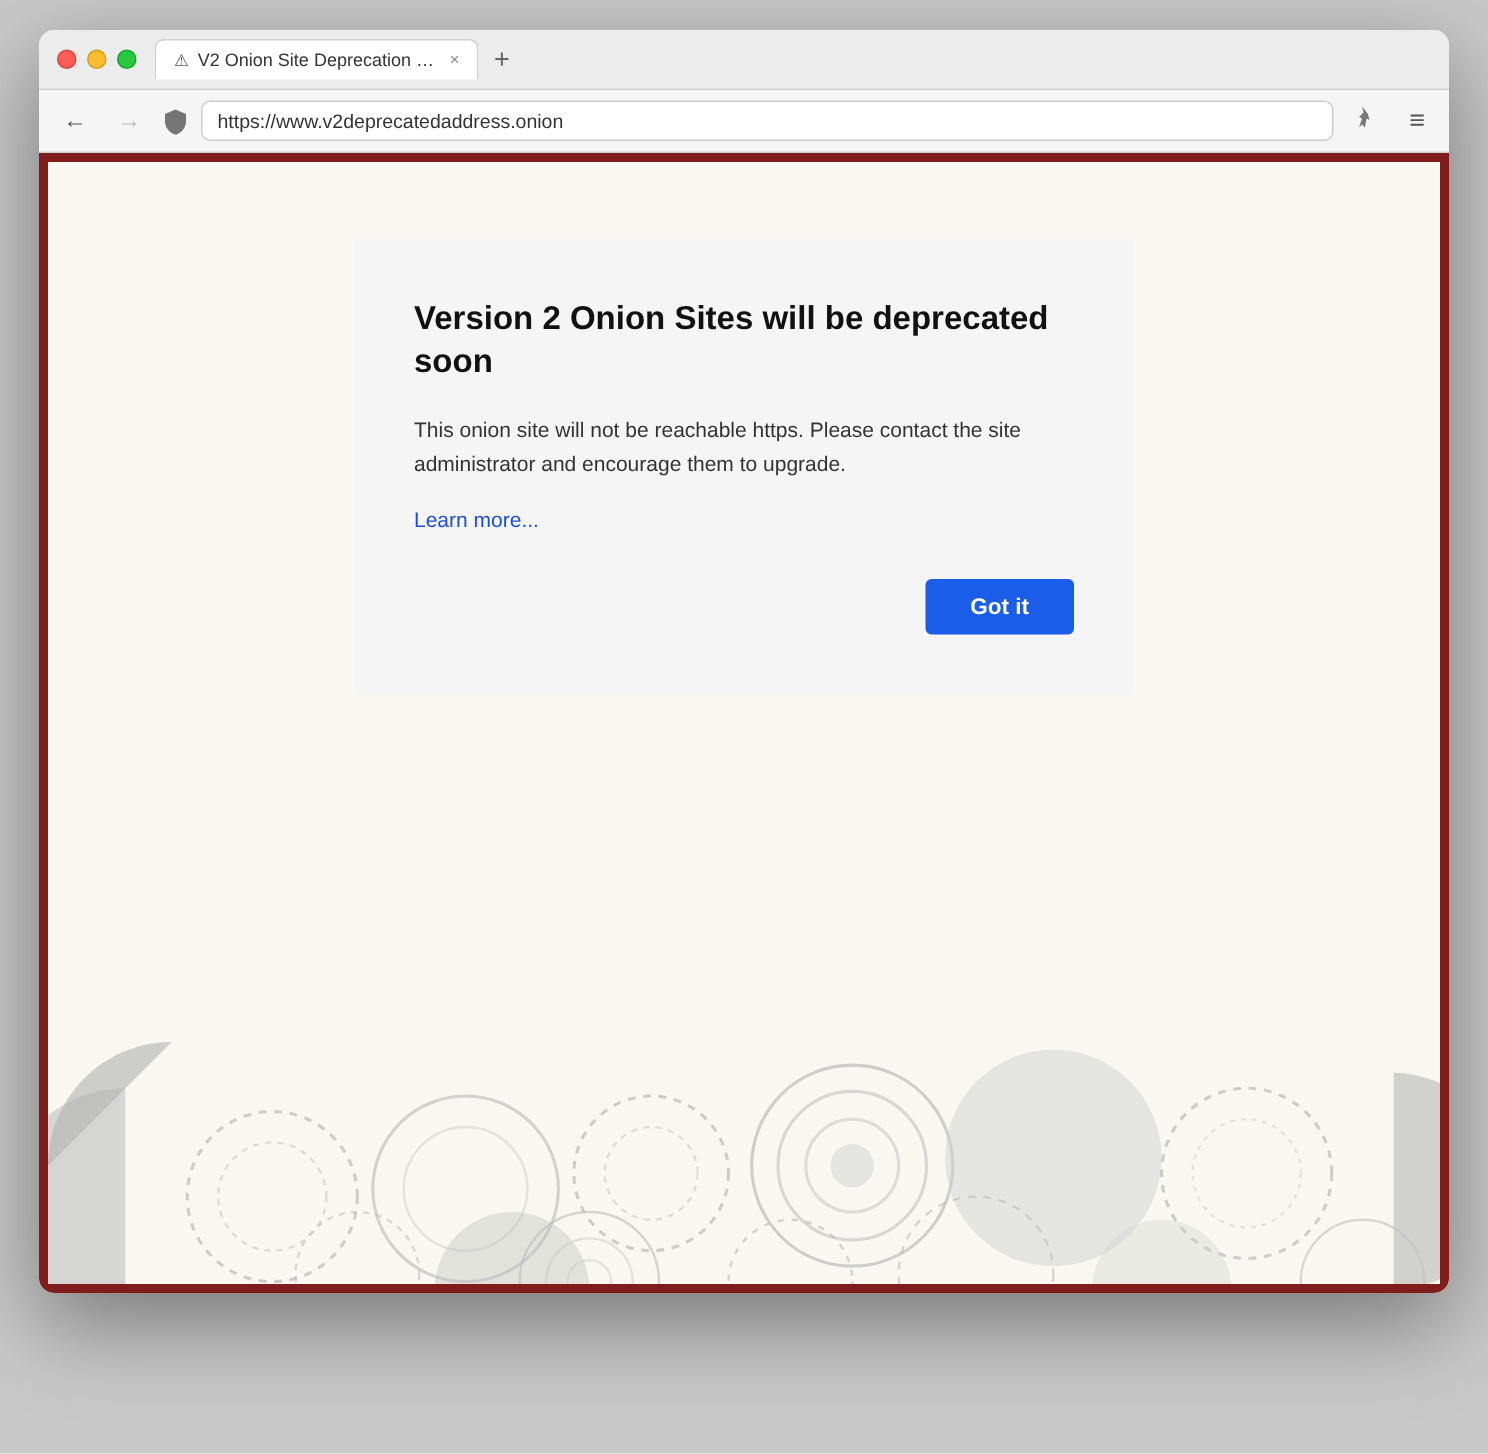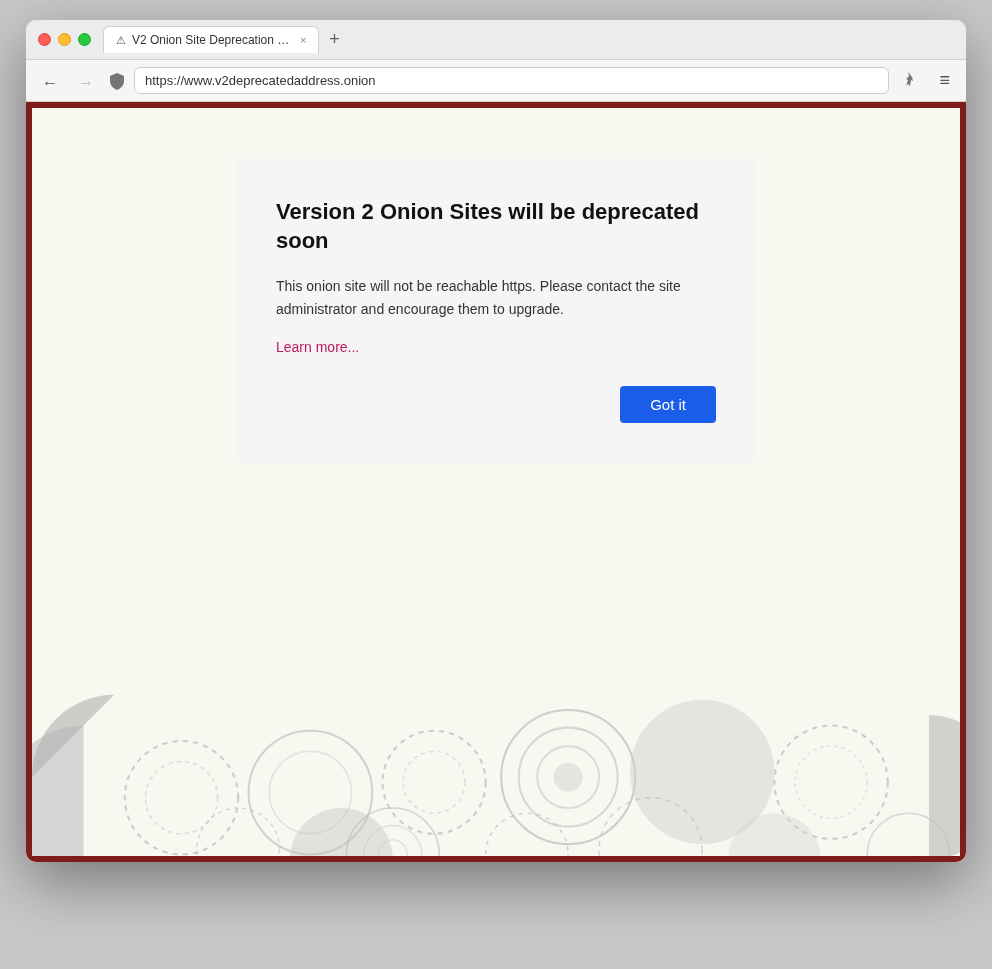--- a/index.html
+++ b/index.html
@@ -179,37 +179,37 @@
     }
 
     .warning-para {
       font-size: 14px;
       color: #333;
       line-height: 1.6;
       margin-bottom: 18px;
     }
 
     .learn-more-link {
-      color: #be185d;
+      color: #1d4ed8;
       font-size: 14px;
       text-decoration: none;
       cursor: pointer;
     }
 
     .got-it-btn {
       display: block;
       margin: 30px 0 0 auto;
       background: #1a5de8;
       color: #fff;
       border: none;
       border-radius: 4px;
       padding: 10px 30px;
       font-size: 15px;
       cursor: pointer;
-      font-weight: 400;
+      font-weight: 700;
     }
 
     
     .decorative-bg {
       position: absolute;
       bottom: 0;
       left: 0;
       right: 0;
       height: 230px;
       overflow: hidden;

